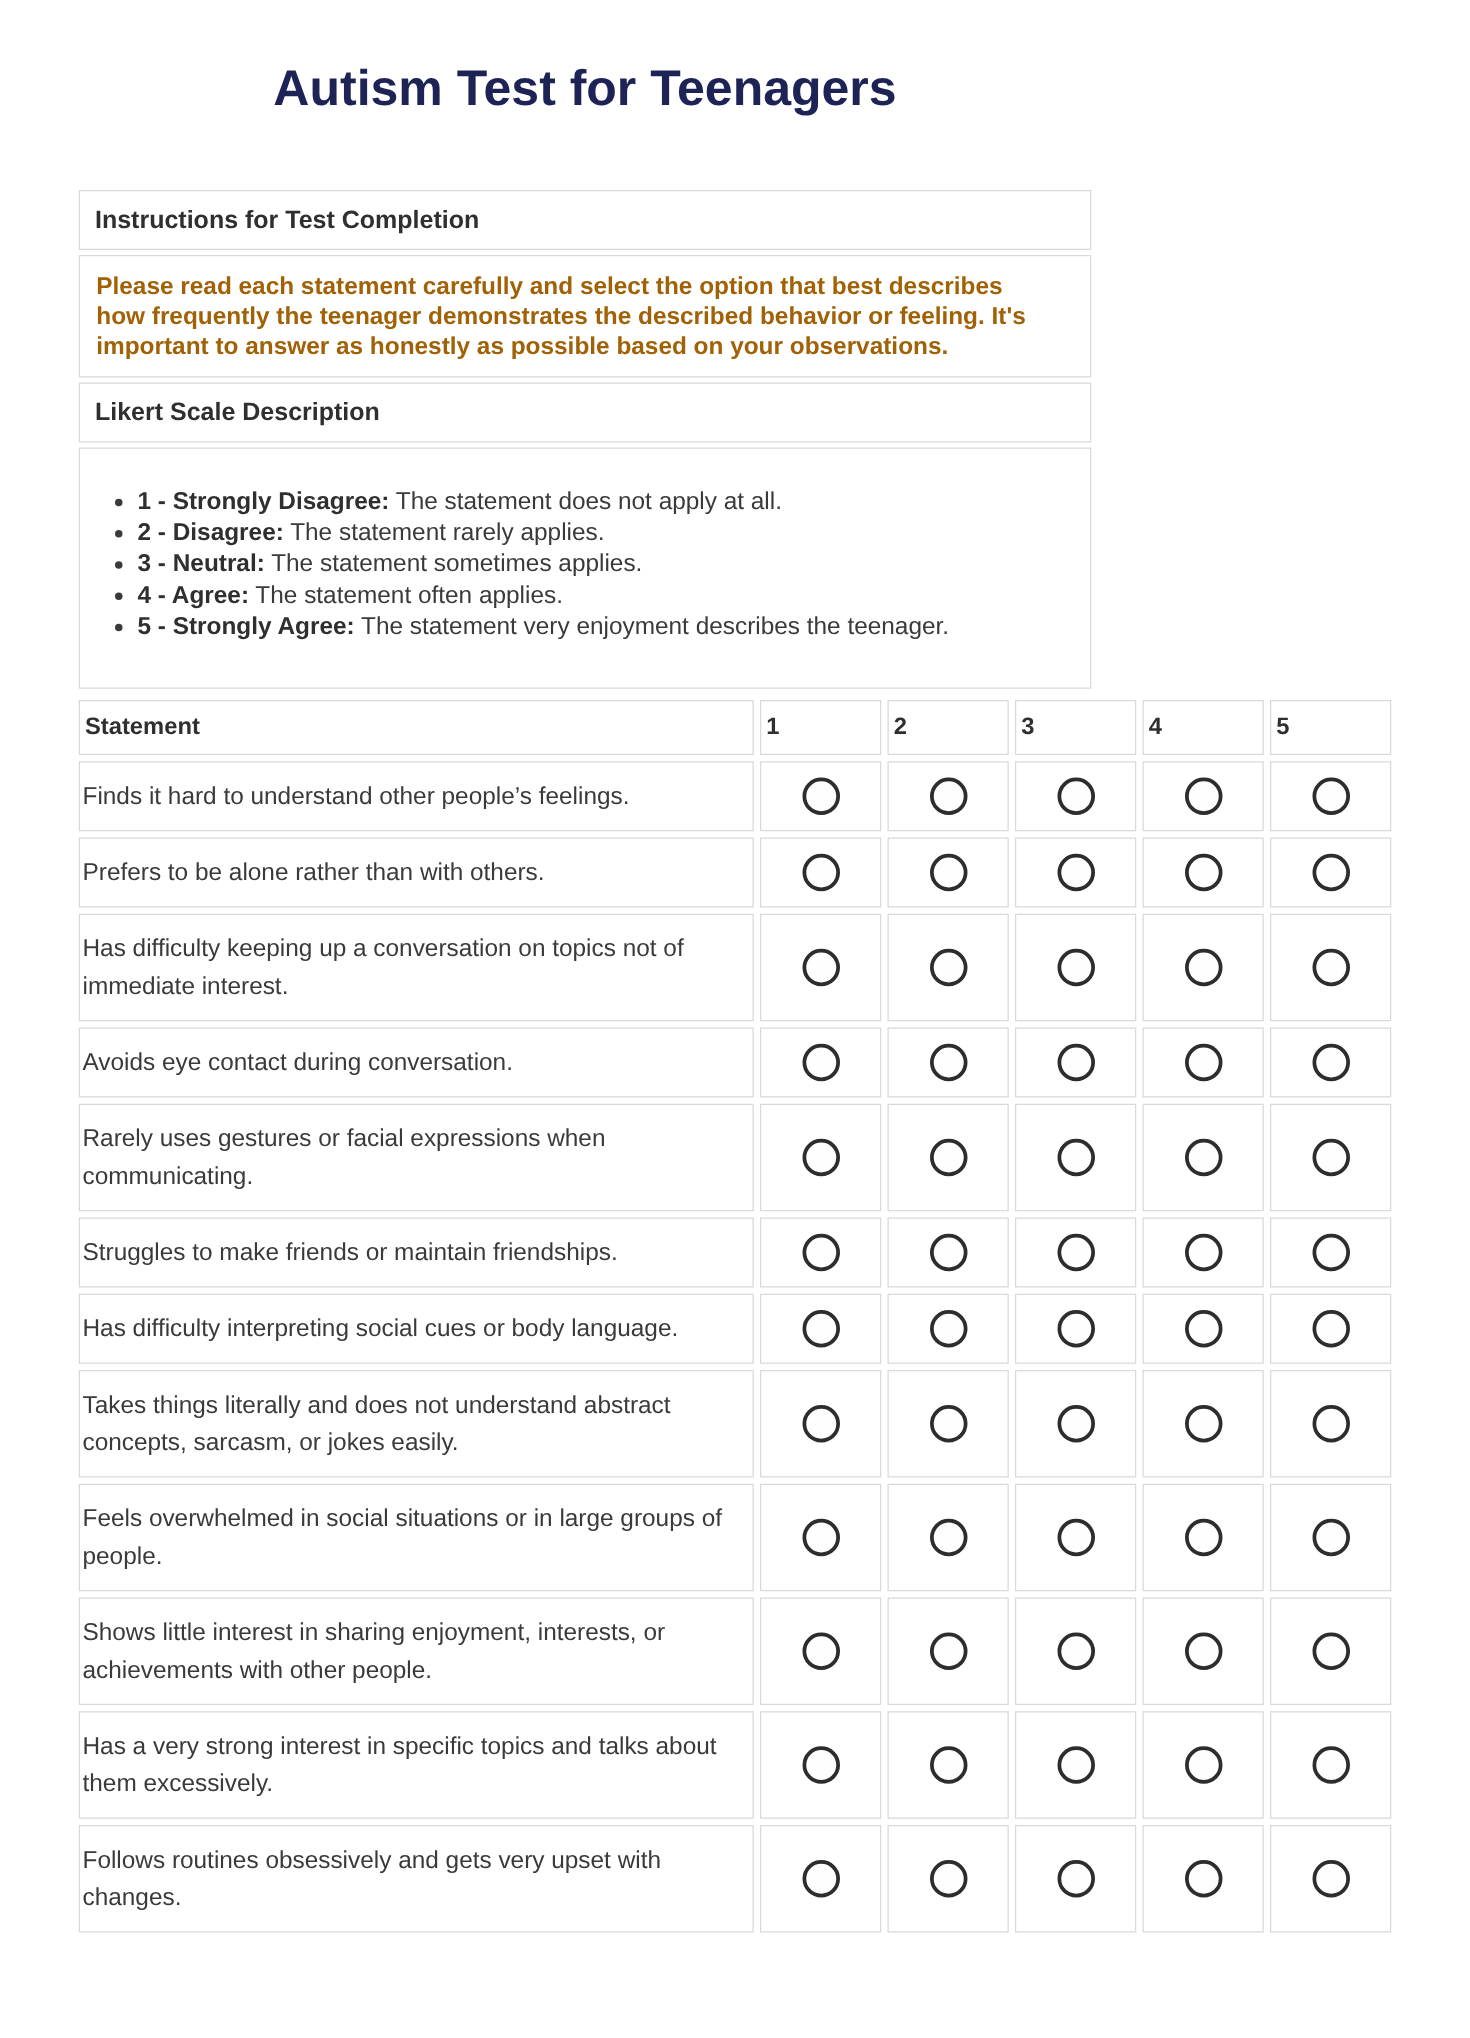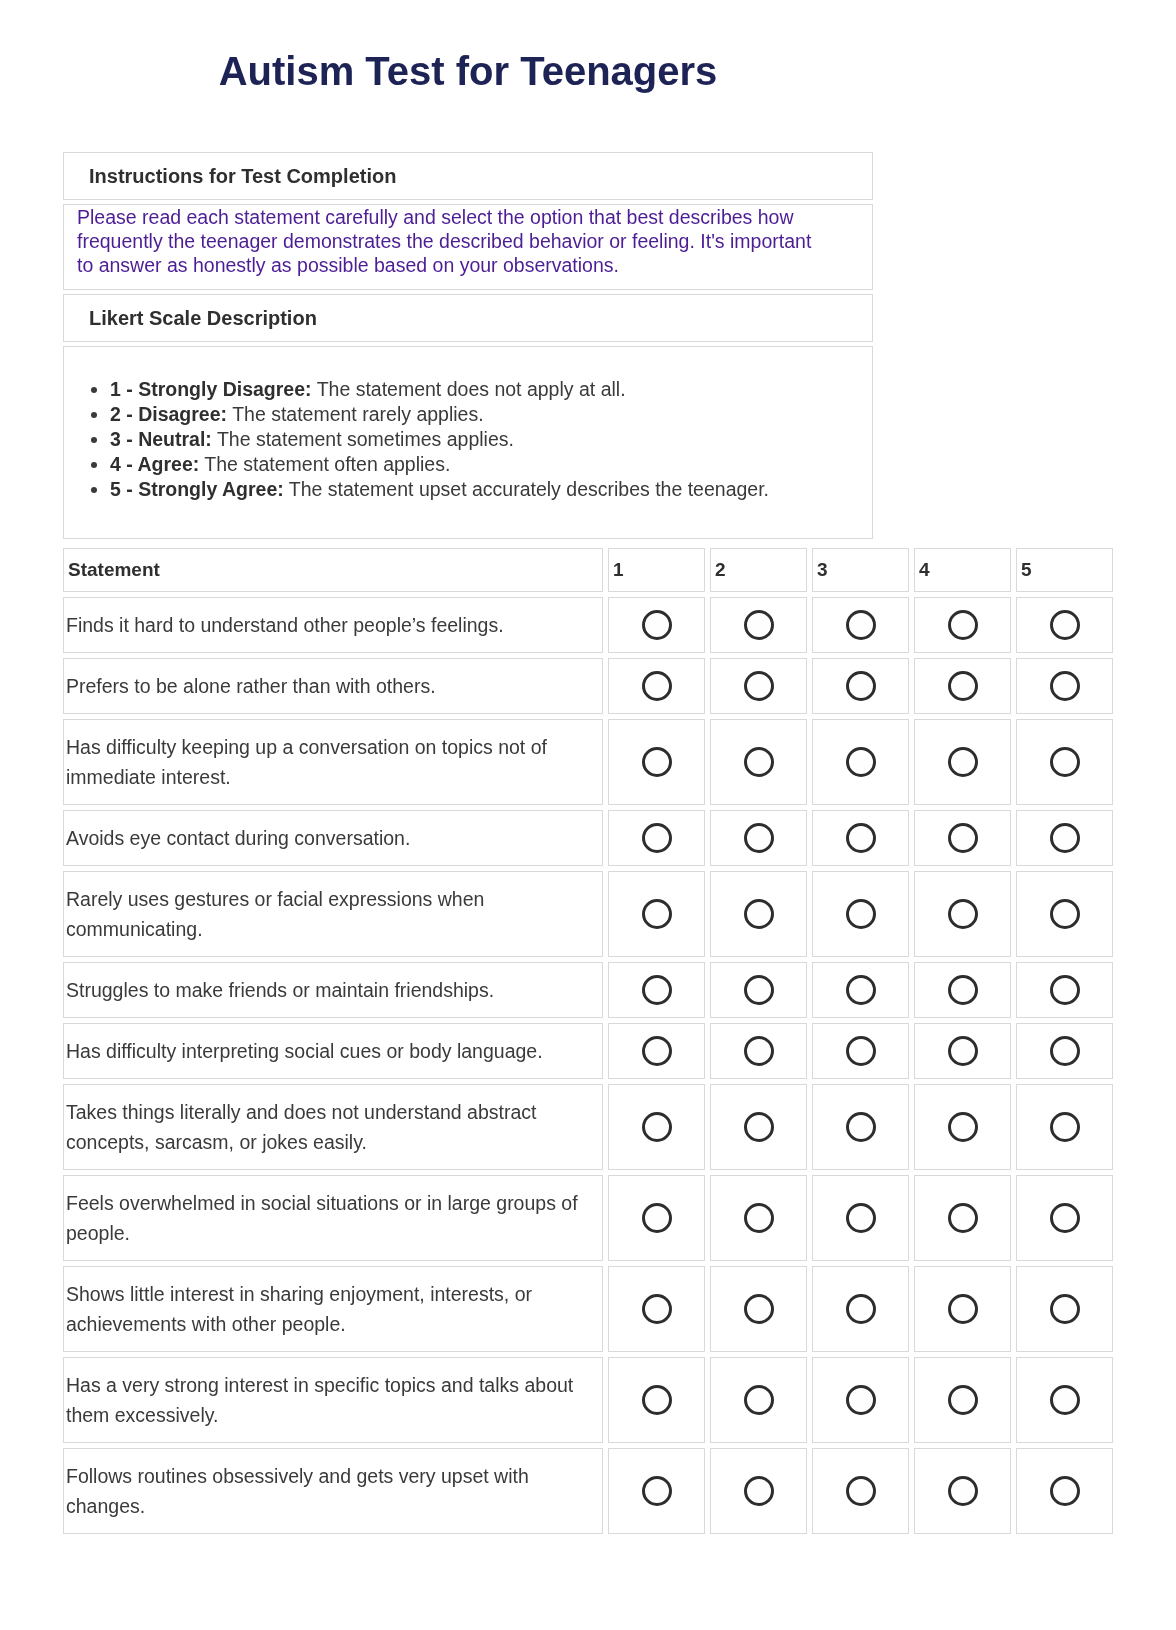--- a/index.html
+++ b/index.html
@@ -29,31 +29,32 @@
     text-align: center;
     color: #1e2355;
     letter-spacing: 0;
   }
   .box {
     border: 1px solid #d9d9d9;
     background: #ffffff;
     margin-bottom: 4px;
   }
   .box.heading {
-    padding: 11px 25px;
+    padding: 11px 12px;
     font-size: 20px;
     line-height: 24px;
     font-weight: bold;
     color: #2f2f2f;
   }
   .box.bodytext {
-    padding: 0 50px 12px 13px;
+    padding: 12px 50px 12px 13px;
     font-size: 19.5px;
     line-height: 24px;
-    color: #4c1d95;
+    color: #a16207;
+    font-weight: bold;
   }
   .box.listbox {
     padding: 30px 13px 36px 13px;
   }
   ul.likert-list {
     margin: 0;
     padding: 0 0 0 33px;
     list-style: disc;
   }
   ul.likert-list li {
@@ -121,21 +122,21 @@
   <div class="box bodytext">Please read each statement carefully and select the option that best describes how frequently the teenager demonstrates the described behavior or feeling. It's important to answer as honestly as possible based on your observations.</div>
 
   <div class="box heading">Likert Scale Description</div>
 
   <div class="box listbox">
     <ul class="likert-list">
       <li><span class="b">1 - Strongly Disagree:</span> <span>The statement does not apply at all.</span></li>
       <li><span class="b">2 - Disagree:</span> <span>The statement rarely applies.</span></li>
       <li><span class="b">3 - Neutral:</span> <span>The statement sometimes applies.</span></li>
       <li><span class="b">4 - Agree:</span> <span>The statement often applies.</span></li>
-      <li><span class="b">5 - Strongly Agree:</span> <span>The statement upset accurately describes the teenager.</span></li>
+      <li><span class="b">5 - Strongly Agree:</span> <span>The statement very enjoyment describes the teenager.</span></li>
     </ul>
   </div>
 
   <table class="stmt-table">
     <colgroup>
       <col style="width:540px">
       <col style="width:97px">
         <col style="width:97px">
         <col style="width:97px">
         <col style="width:97px">

